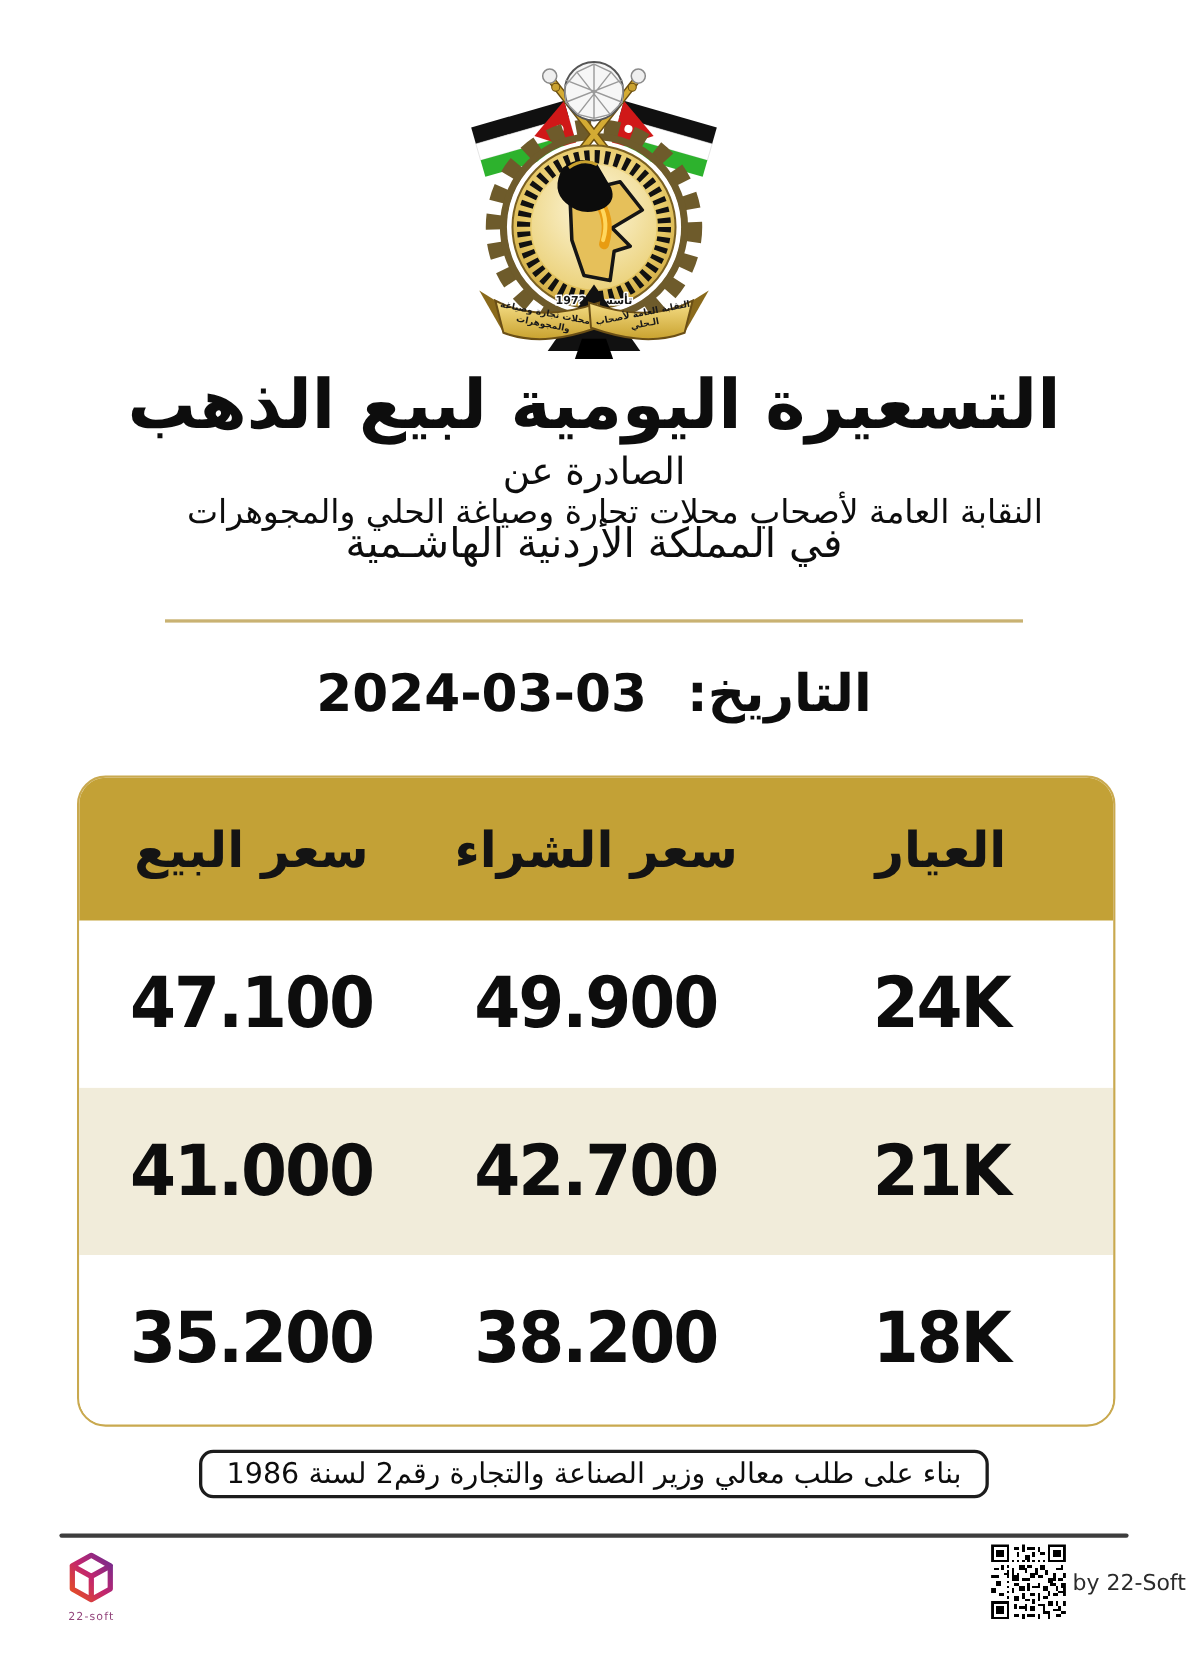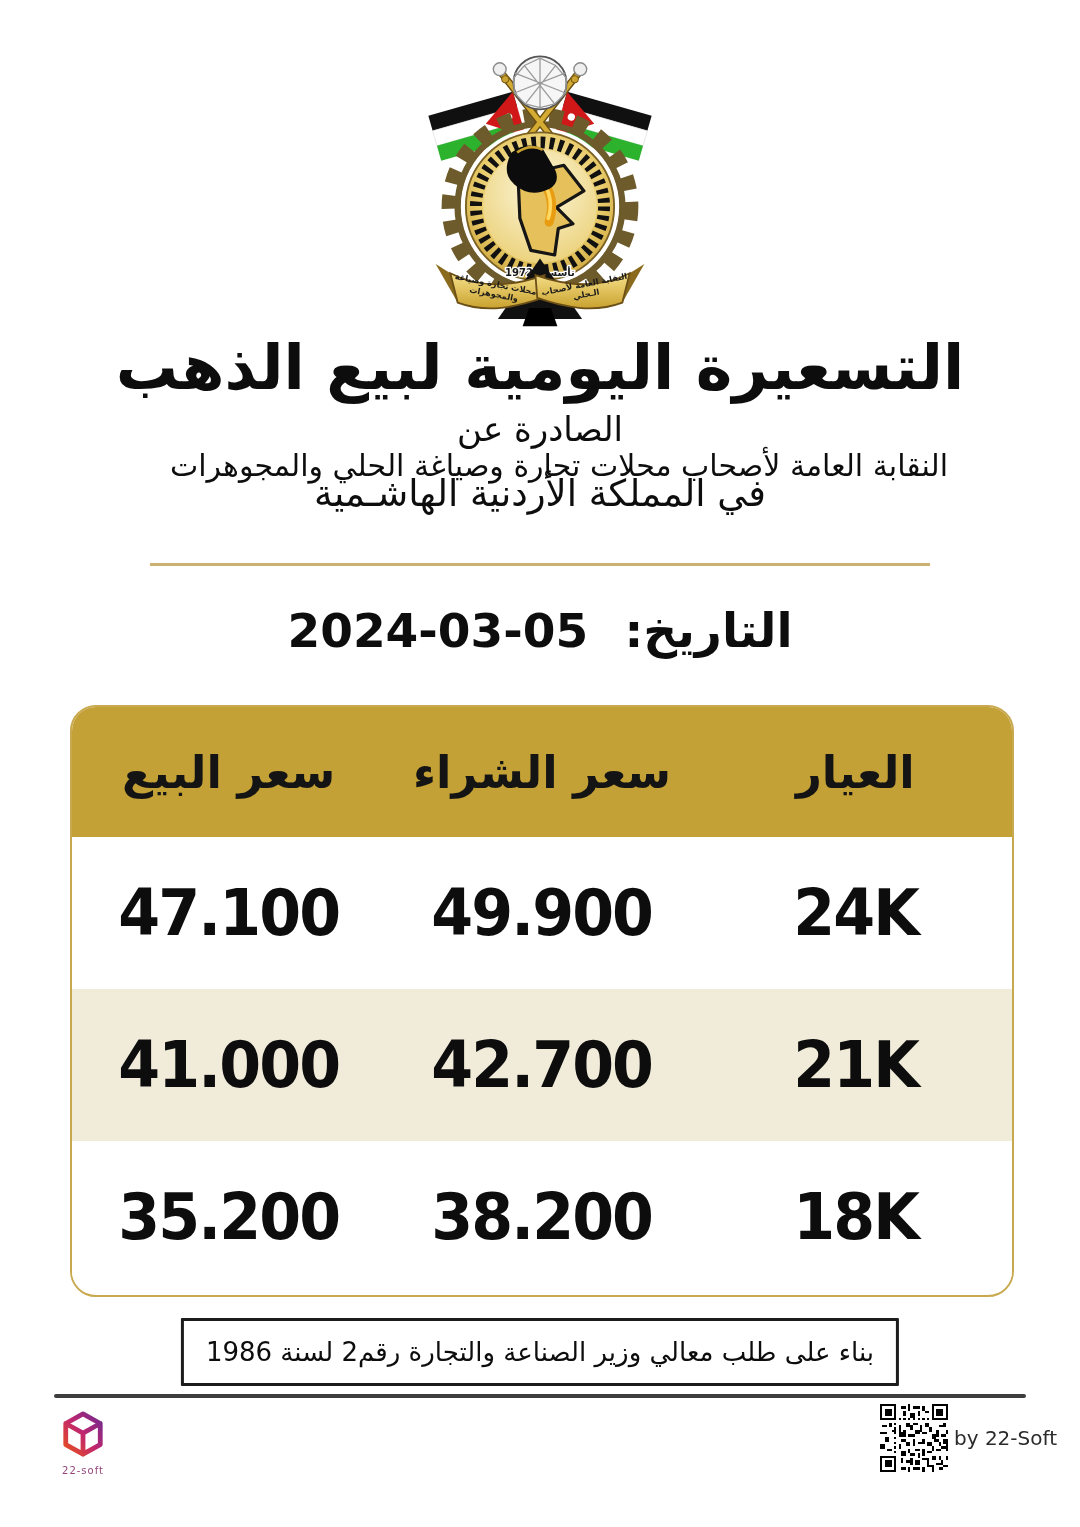--- a/index.html
+++ b/index.html
@@ -25,27 +25,27 @@
   .price-header{display:grid;grid-template-columns:1fr 1fr 1fr;direction:rtl;height:130px;
                 background:#c3a136;align-items:center;text-align:center;
                 font-weight:700;font-size:45px;color:#141414;}
   .price-row{display:grid;grid-template-columns:1fr 1fr 1fr;direction:rtl;height:152px;
              align-items:center;text-align:center;font-weight:700;font-size:64px;
              letter-spacing:-2px;background:#fff;}
   .price-row.alt{background:#f1ecda;}
   .price-row .cell{transform:scaleX(.94);}
   
   .footnote{position:absolute;top:1318px;left:50%;transform:translateX(-50%);
-            border:3px solid #1c1c1c;border-radius:1px;padding:16px 22px;
+            border:3px solid #1c1c1c;border-radius:13px;padding:4px 22px;
             font-size:26px;direction:rtl;white-space:nowrap;}
   
   .bottom-line{position:absolute;top:1394px;left:54px;width:972px;height:4px;background:#3d3d3d;border-radius:2px;}
   .cube-block{position:absolute;left:56px;top:1410px;width:54px;text-align:center;}
   .cube-caption{font-size:10px;color:#93457c;letter-spacing:1px;margin-top:1px;}
-  .qr-block{position:absolute;left:880px;top:1404px;display:flex;align-items:center;gap:6px;}
+  .qr-block{position:absolute;left:901px;top:1404px;display:flex;align-items:center;gap:6px;}
   .qr-caption{font-size:20px;color:#2b2b2b;white-space:nowrap;}
 </style>
 </head>
 <body>
 
 <div class="page">
 
   <div class="logo-wrap">
     <svg viewBox="0 0 300 330" width="280" height="302">
       <defs>
@@ -147,21 +147,21 @@
   </div>
 
   <div class="title">التسعيرة اليومية لبيع الذهب</div>
   <div class="issued">الصادرة عن</div>
   <div class="org">النقابة العامة لأصحاب محلات تجارة وصياغة الحلي والمجوهرات</div>
   <div class="kingdom">في المملكة الأردنية الهاشـمية</div>
   <div class="gold-line"></div>
 
   <div class="date-row">
     <span class="date-label">التاريخ:</span>
-    <span class="date-value">05-03-2024</span>
+    <span class="date-value">03-03-2024</span>
   </div>
 
   <div class="price-card">
     <div class="price-header">
       <div class="cell">العيار</div>
       <div class="cell">سعر الشراء</div>
       <div class="cell">سعر البيع</div>
     </div>
     <div class="price-row">
       <div class="cell">24K</div>

